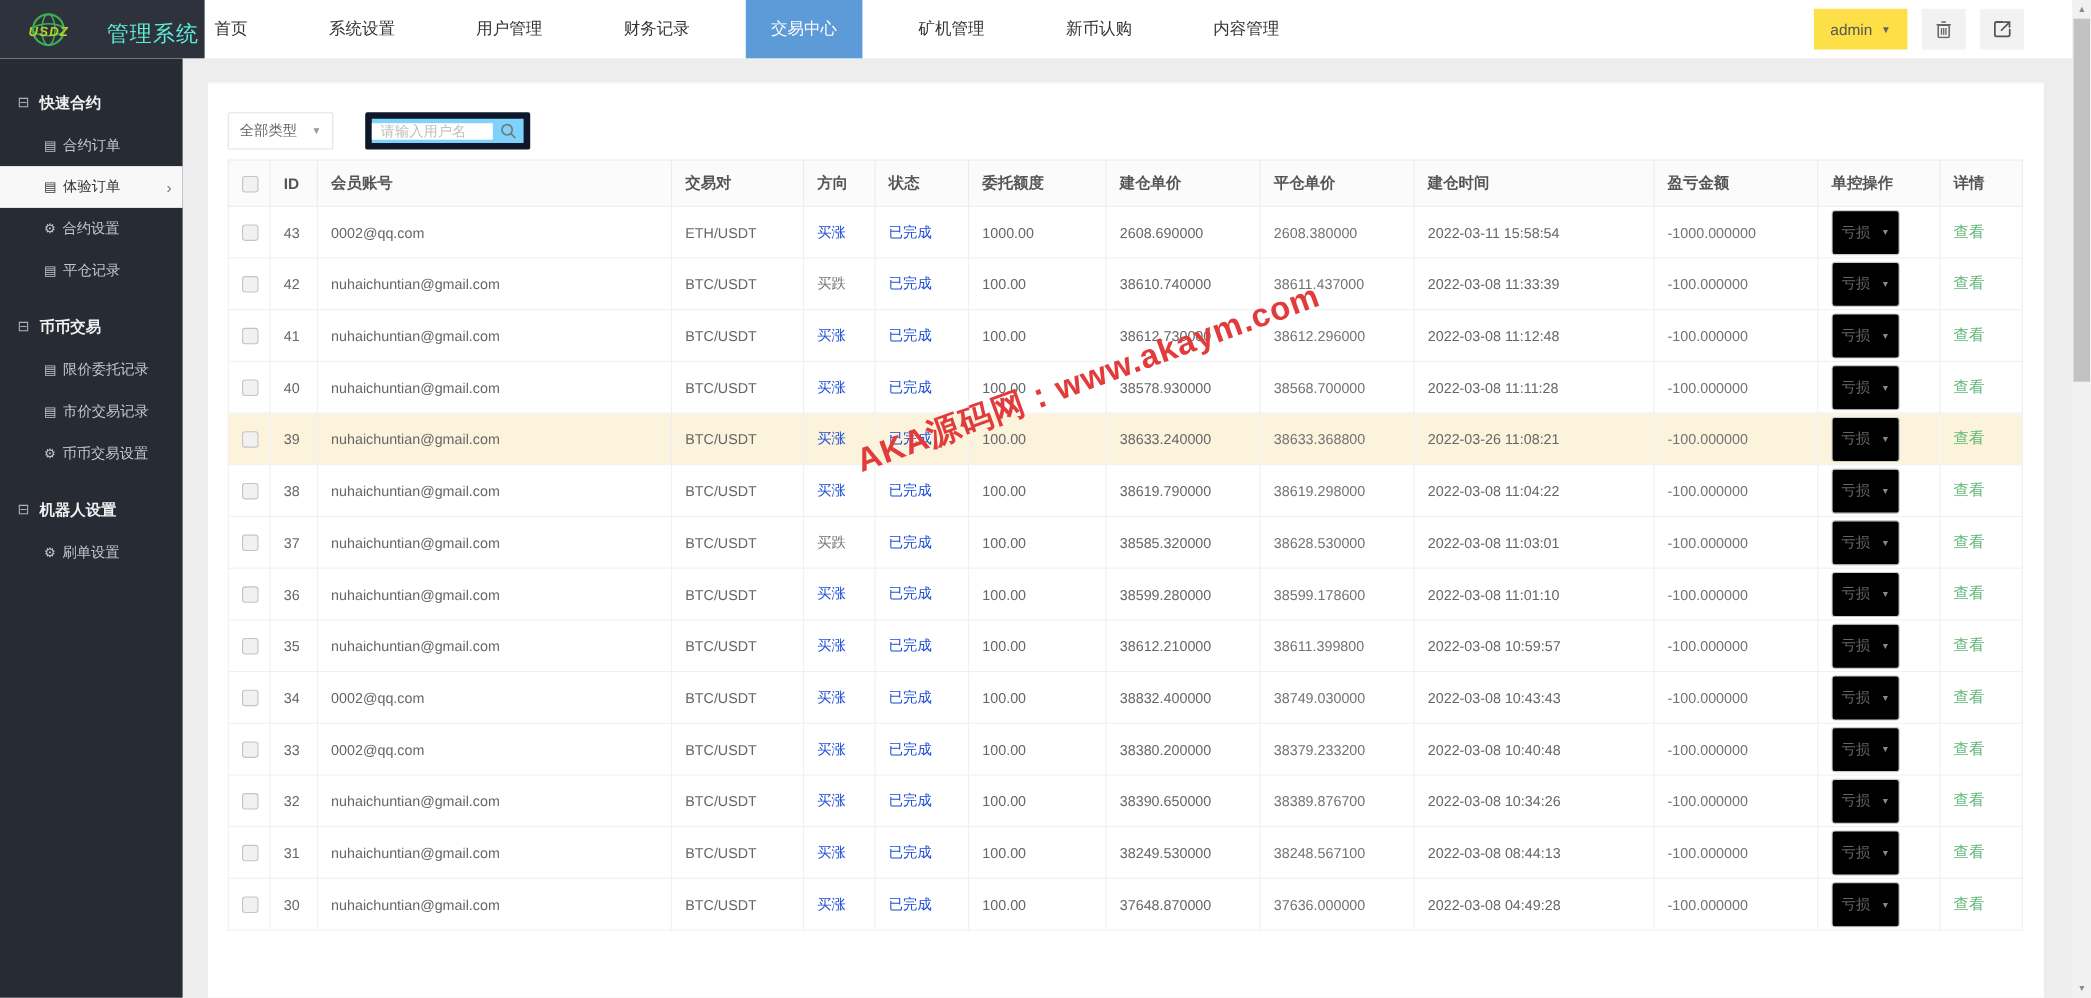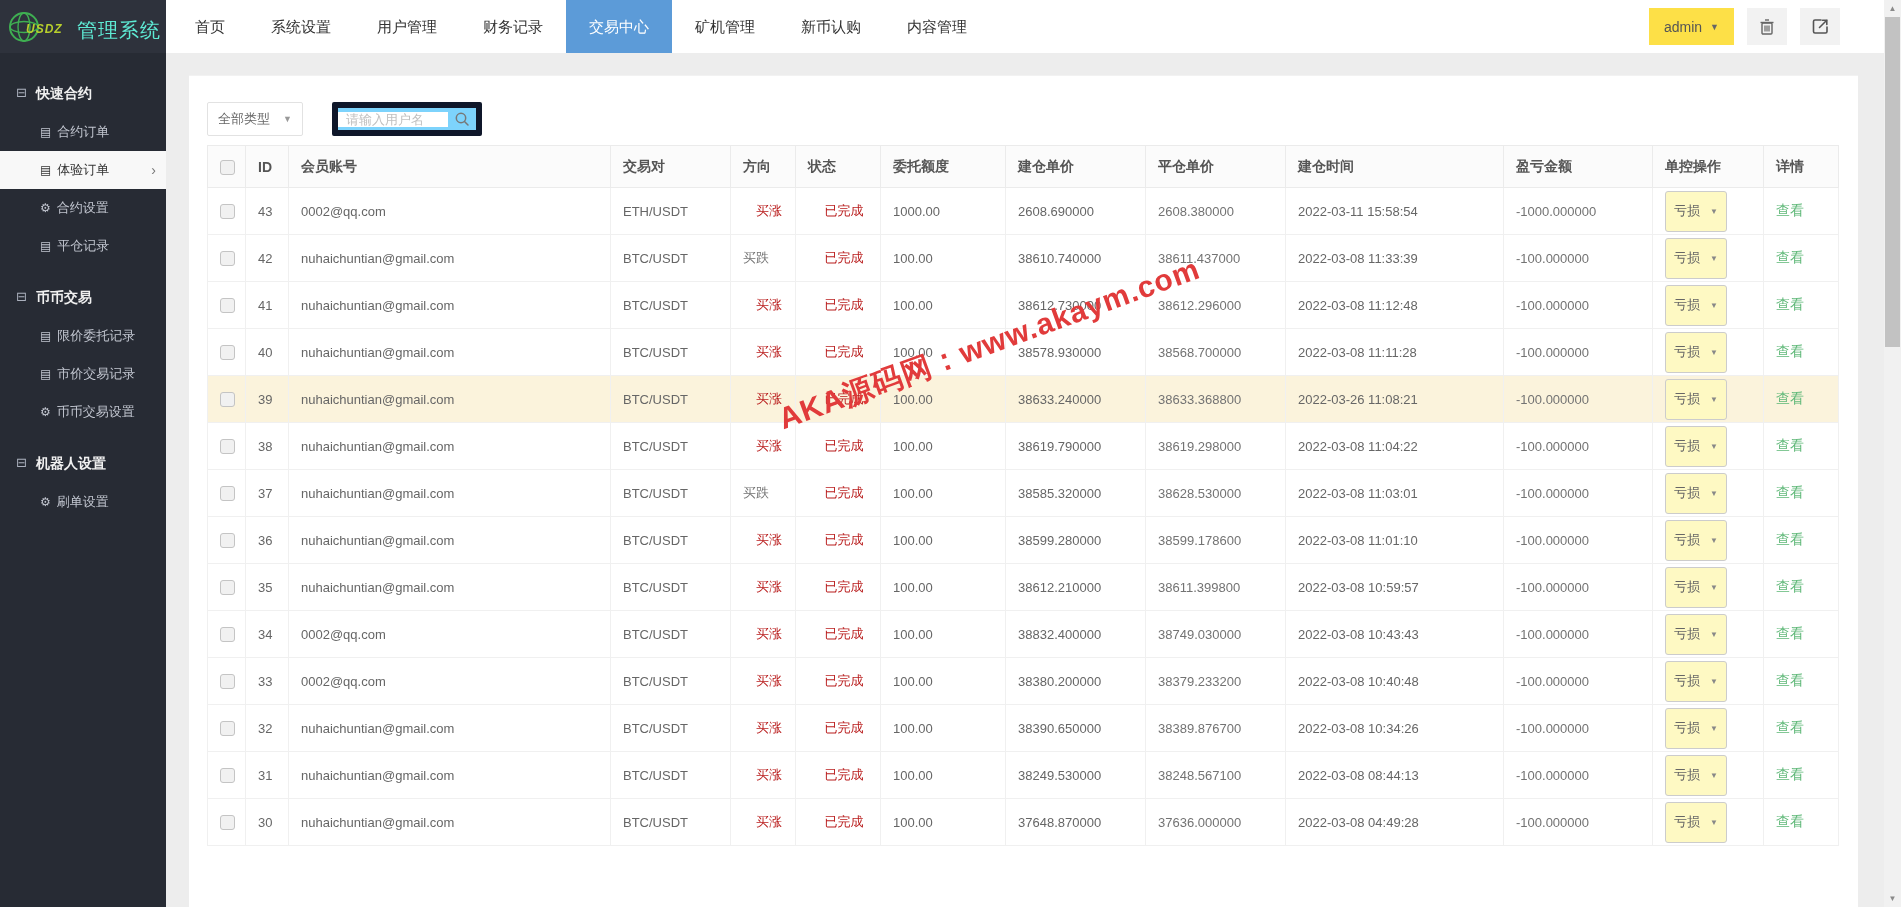--- a/index.html
+++ b/index.html
@@ -1,23 +1,23 @@
 <!DOCTYPE html>
 <html><head>
 <meta charset="utf-8">
 <style>
   html,body{margin:0;padding:0;width:1901px;height:907px;overflow:hidden;
     font-family:"Liberation Sans","DejaVu Sans",sans-serif;background:#ededed;color:#666;}
   
   .topbar{position:absolute;left:0;top:0;width:1884px;height:53px;background:#fff;z-index:5;}
   .logo{position:absolute;left:0;top:0;width:166px;height:53px;background:#2e323c;
-    display:flex;align-items:center;justify-content:center;gap:4px;}
+    display:flex;align-items:center;justify-content:center;gap:4px;padding-left:20px;}
   .logo-brand{position:absolute;left:26px;top:22px;color:#b8cf2d;font-size:12px;font-weight:bold;font-style:italic;letter-spacing:1px;}
   .logo-title{color:#5eead4;font-size:20px;letter-spacing:1px;margin-left:30px;margin-top:8px;}
-  .top-nav{position:absolute;left:166px;top:0;height:53px;display:flex;padding-left:6px;}
+  .top-nav{position:absolute;left:166px;top:0;height:53px;display:flex;padding-left:6px;gap:28px;}
   .nav-item{height:53px;line-height:53px;padding:0 23px;font-size:15px;color:#333;cursor:pointer;}
   .nav-item.active{background:#5c9bd8;color:#fff;}
   .user-area{position:absolute;right:44px;top:8px;display:flex;gap:13px;align-items:center;}
   .user-btn{background:#fde047;height:37px;padding:0 15px;display:flex;align-items:center;gap:8px;
     font-size:14px;color:#555;cursor:pointer;}
   .caret-sm{font-size:9px;color:#666;}
   .icon-btn{background:#f2f2f2;width:40px;height:37px;display:flex;align-items:center;justify-content:center;cursor:pointer;}
   
   .sidebar{position:absolute;left:0;top:53px;width:166px;height:854px;background:#272b34;padding-top:20px;box-sizing:border-box;}
   .menu-title{height:40px;line-height:40px;color:#f0f0f0;font-size:14px;font-weight:bold;padding-left:16px;display:flex;align-items:center;gap:9px;}
@@ -45,25 +45,25 @@
     font-family:"Liberation Sans","DejaVu Sans",sans-serif;}
   .search-box input::placeholder{color:#c0c0c0;}
   .search-ico{width:28px;display:flex;align-items:center;justify-content:center;cursor:pointer;}
   
   table{border-collapse:collapse;table-layout:fixed;width:1631px;margin-top:9px;}
   th{height:41px;background:#fbfbfb;font-size:14px;color:#555;font-weight:bold;text-align:left;
     padding:0 0 0 12px;border:1px solid #ebebeb;}
   td{height:46px;font-size:13px;color:#666;padding:0 0 0 12px;border:1px solid #f0f0f0;background:#fff;
     overflow:hidden;white-space:nowrap;}
   tr.hl td{background:#fbf3dc;}
-  .g{color:#b91c1c;text-align:center;}
+  .g{color:#1d4ed8;}
   .r{color:#737373;margin-top:16px;}
   .cbx{appearance:none;-webkit-appearance:none;width:15px;height:15px;border:1px solid #c4c4c4;border-radius:3px;
     background:#f1f1f1;margin:0;vertical-align:middle;cursor:pointer;}
-  .mini-select{display:inline-flex;width:62px;height:41px;border:1px solid #ccc;border-radius:3px;background:#fef9c3;
+  .mini-select{display:inline-flex;width:62px;height:41px;border:1px solid #ccc;border-radius:3px;background:#000000;
     align-items:center;justify-content:space-between;padding:0 8px;box-sizing:border-box;font-size:13px;color:#666;cursor:pointer;}
   .mini-select .caret-sm{font-size:8px;color:#888;}
   .view{color:#5fb878;font-size:14px;text-decoration:none;cursor:pointer;}
   
   .watermark{position:absolute;left:780px;top:400px;z-index:9;pointer-events:none;
     transform:rotate(-20deg);transform-origin:left center;font-size:30px;font-weight:bold;color:#e13b3b;
     white-space:nowrap;letter-spacing:1px;}
   
   .scrollbar{position:absolute;right:0;top:0;width:17px;height:907px;background:#f1f1f1;z-index:20;}
   .sb-arrow{position:absolute;left:0;width:17px;height:17px;display:flex;align-items:center;justify-content:center;

